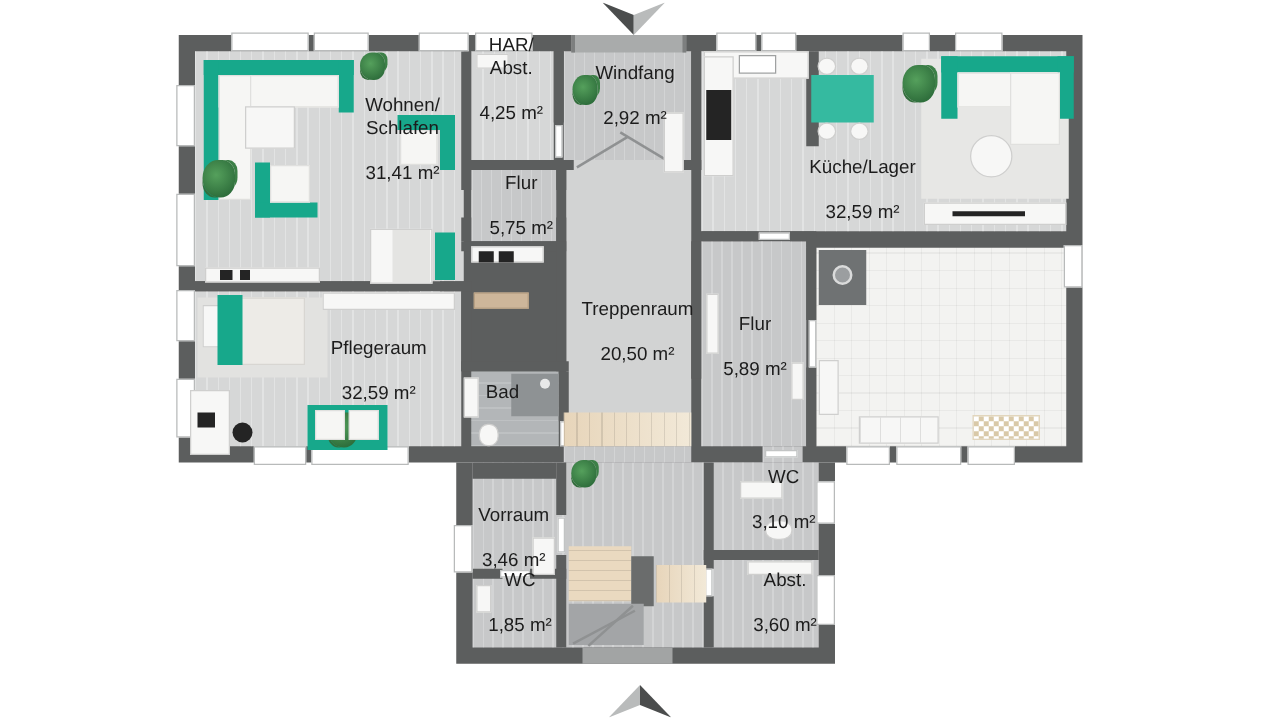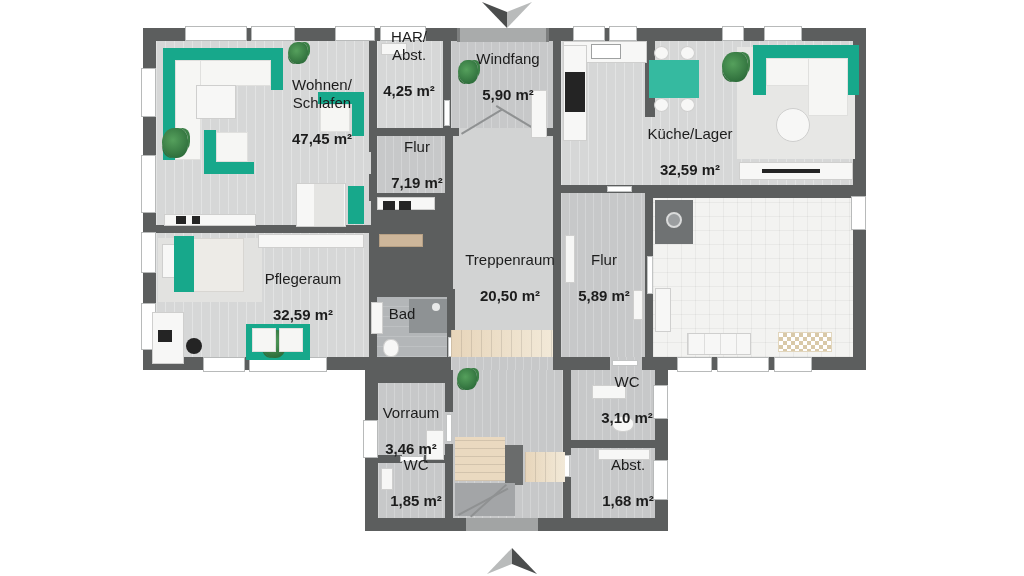--- a/index.html
+++ b/index.html
@@ -29,21 +29,21 @@
          background-image:repeating-linear-gradient(90deg,rgba(0,0,0,.10) 0 1px,rgba(0,0,0,0) 1px 10px),linear-gradient(90deg,#e7d5ba,#f2e9d8);}
   .stairv{position:absolute;background:#ead9c0;
          background-image:repeating-linear-gradient(0deg,rgba(0,0,0,.10) 0 1px,rgba(0,0,0,0) 1px 8px);}
   .diag{position:absolute;background:#8f9192;height:2px;transform-origin:0 0;}
   .plant{position:absolute;border-radius:55% 45% 50% 60%;
          background:radial-gradient(circle at 42% 40%,#55a05c,#2f6f3c 75%);
          box-shadow:5px -3px 0 -3px #3c8047,-4px 4px 0 -4px #346e3d;}
   .circ{border-radius:50%;}
   .lbl{position:absolute;transform:translate(-50%,-50%);text-align:center;color:#1c1c1c;
        font-size:15px;line-height:18px;white-space:pre-line;z-index:40;}
-  .lbl .ra{white-space:nowrap;font-weight:bold;}
+  .lbl .ra{white-space:nowrap;}
   svg{position:absolute;display:block;}
 </style>
 </head>
 <body>
 
 <div id="stage">
 
   <svg style="left:482px;top:2px;z-index:50" width="50" height="26" viewBox="0 0 50 26">
     <polygon points="0,0 25,26 25,10" fill="#4b4d4d"></polygon>
       <polygon points="50,0 25,26 25,10" fill="#b9bbbb"></polygon>
@@ -224,40 +224,40 @@
   <div class="diag" style="left:470px;top:516px;width:48px;transform:rotate(-42deg);z-index:6"></div>
   <div class="wht" style="left:426px;top:430px;width:18px;height:30px;z-index:5"></div>
   <div class="wht" style="left:381px;top:468px;width:12px;height:22px;z-index:5"></div>
   <div class="wht" style="left:592px;top:385px;width:34px;height:14px;z-index:5"></div>
   <div class="wht" style="left:612px;top:416px;width:22px;height:16px;border-radius:45%;z-index:5"></div>
   <div class="wht" style="left:598px;top:449px;width:52px;height:11px;z-index:5"></div>
 
   <div class="lbl" style="left:322px;top:112px">
     <div class="rn">Wohnen/
 Schlafen</div>
-    <div class="ra">47,45 m²</div>
+    <div class="ra">31,41 m²</div>
   </div>
   <div class="lbl" style="left:409px;top:64px">
     <div class="rn">HAR/
 Abst.</div>
     <div class="ra">4,25 m²</div>
   </div>
   <div class="lbl" style="left:508px;top:77px">
     <div class="rn">Windfang</div>
-    <div class="ra">5,90 m²</div>
+    <div class="ra">2,92 m²</div>
   </div>
   <div class="lbl" style="left:690px;top:152px">
     <div class="rn">Küche/Lager</div>
     <div class="ra">32,59 m²</div>
   </div>
   <div class="lbl" style="left:417px;top:165px">
     <div class="rn">Flur</div>
-    <div class="ra">7,19 m²</div>
-  </div>
-  <div class="lbl" style="left:510px;top:278px">
+    <div class="ra">5,75 m²</div>
+  </div>
+  <div class="lbl" style="left:510px;top:266px">
     <div class="rn">Treppenraum</div>
     <div class="ra">20,50 m²</div>
   </div>
   <div class="lbl" style="left:604px;top:278px">
     <div class="rn">Flur</div>
     <div class="ra">5,89 m²</div>
   </div>
   <div class="lbl" style="left:303px;top:297px">
     <div class="rn">Pflegeraum</div>
     <div class="ra">32,59 m²</div>
@@ -273,16 +273,16 @@
   <div class="lbl" style="left:627px;top:400px">
     <div class="rn">WC</div>
     <div class="ra">3,10 m²</div>
   </div>
   <div class="lbl" style="left:416px;top:483px">
     <div class="rn">WC</div>
     <div class="ra">1,85 m²</div>
   </div>
   <div class="lbl" style="left:628px;top:483px">
     <div class="rn">Abst.</div>
-    <div class="ra">1,68 m²</div>
+    <div class="ra">3,60 m²</div>
   </div>
 
 </div>
 
 </body></html>

